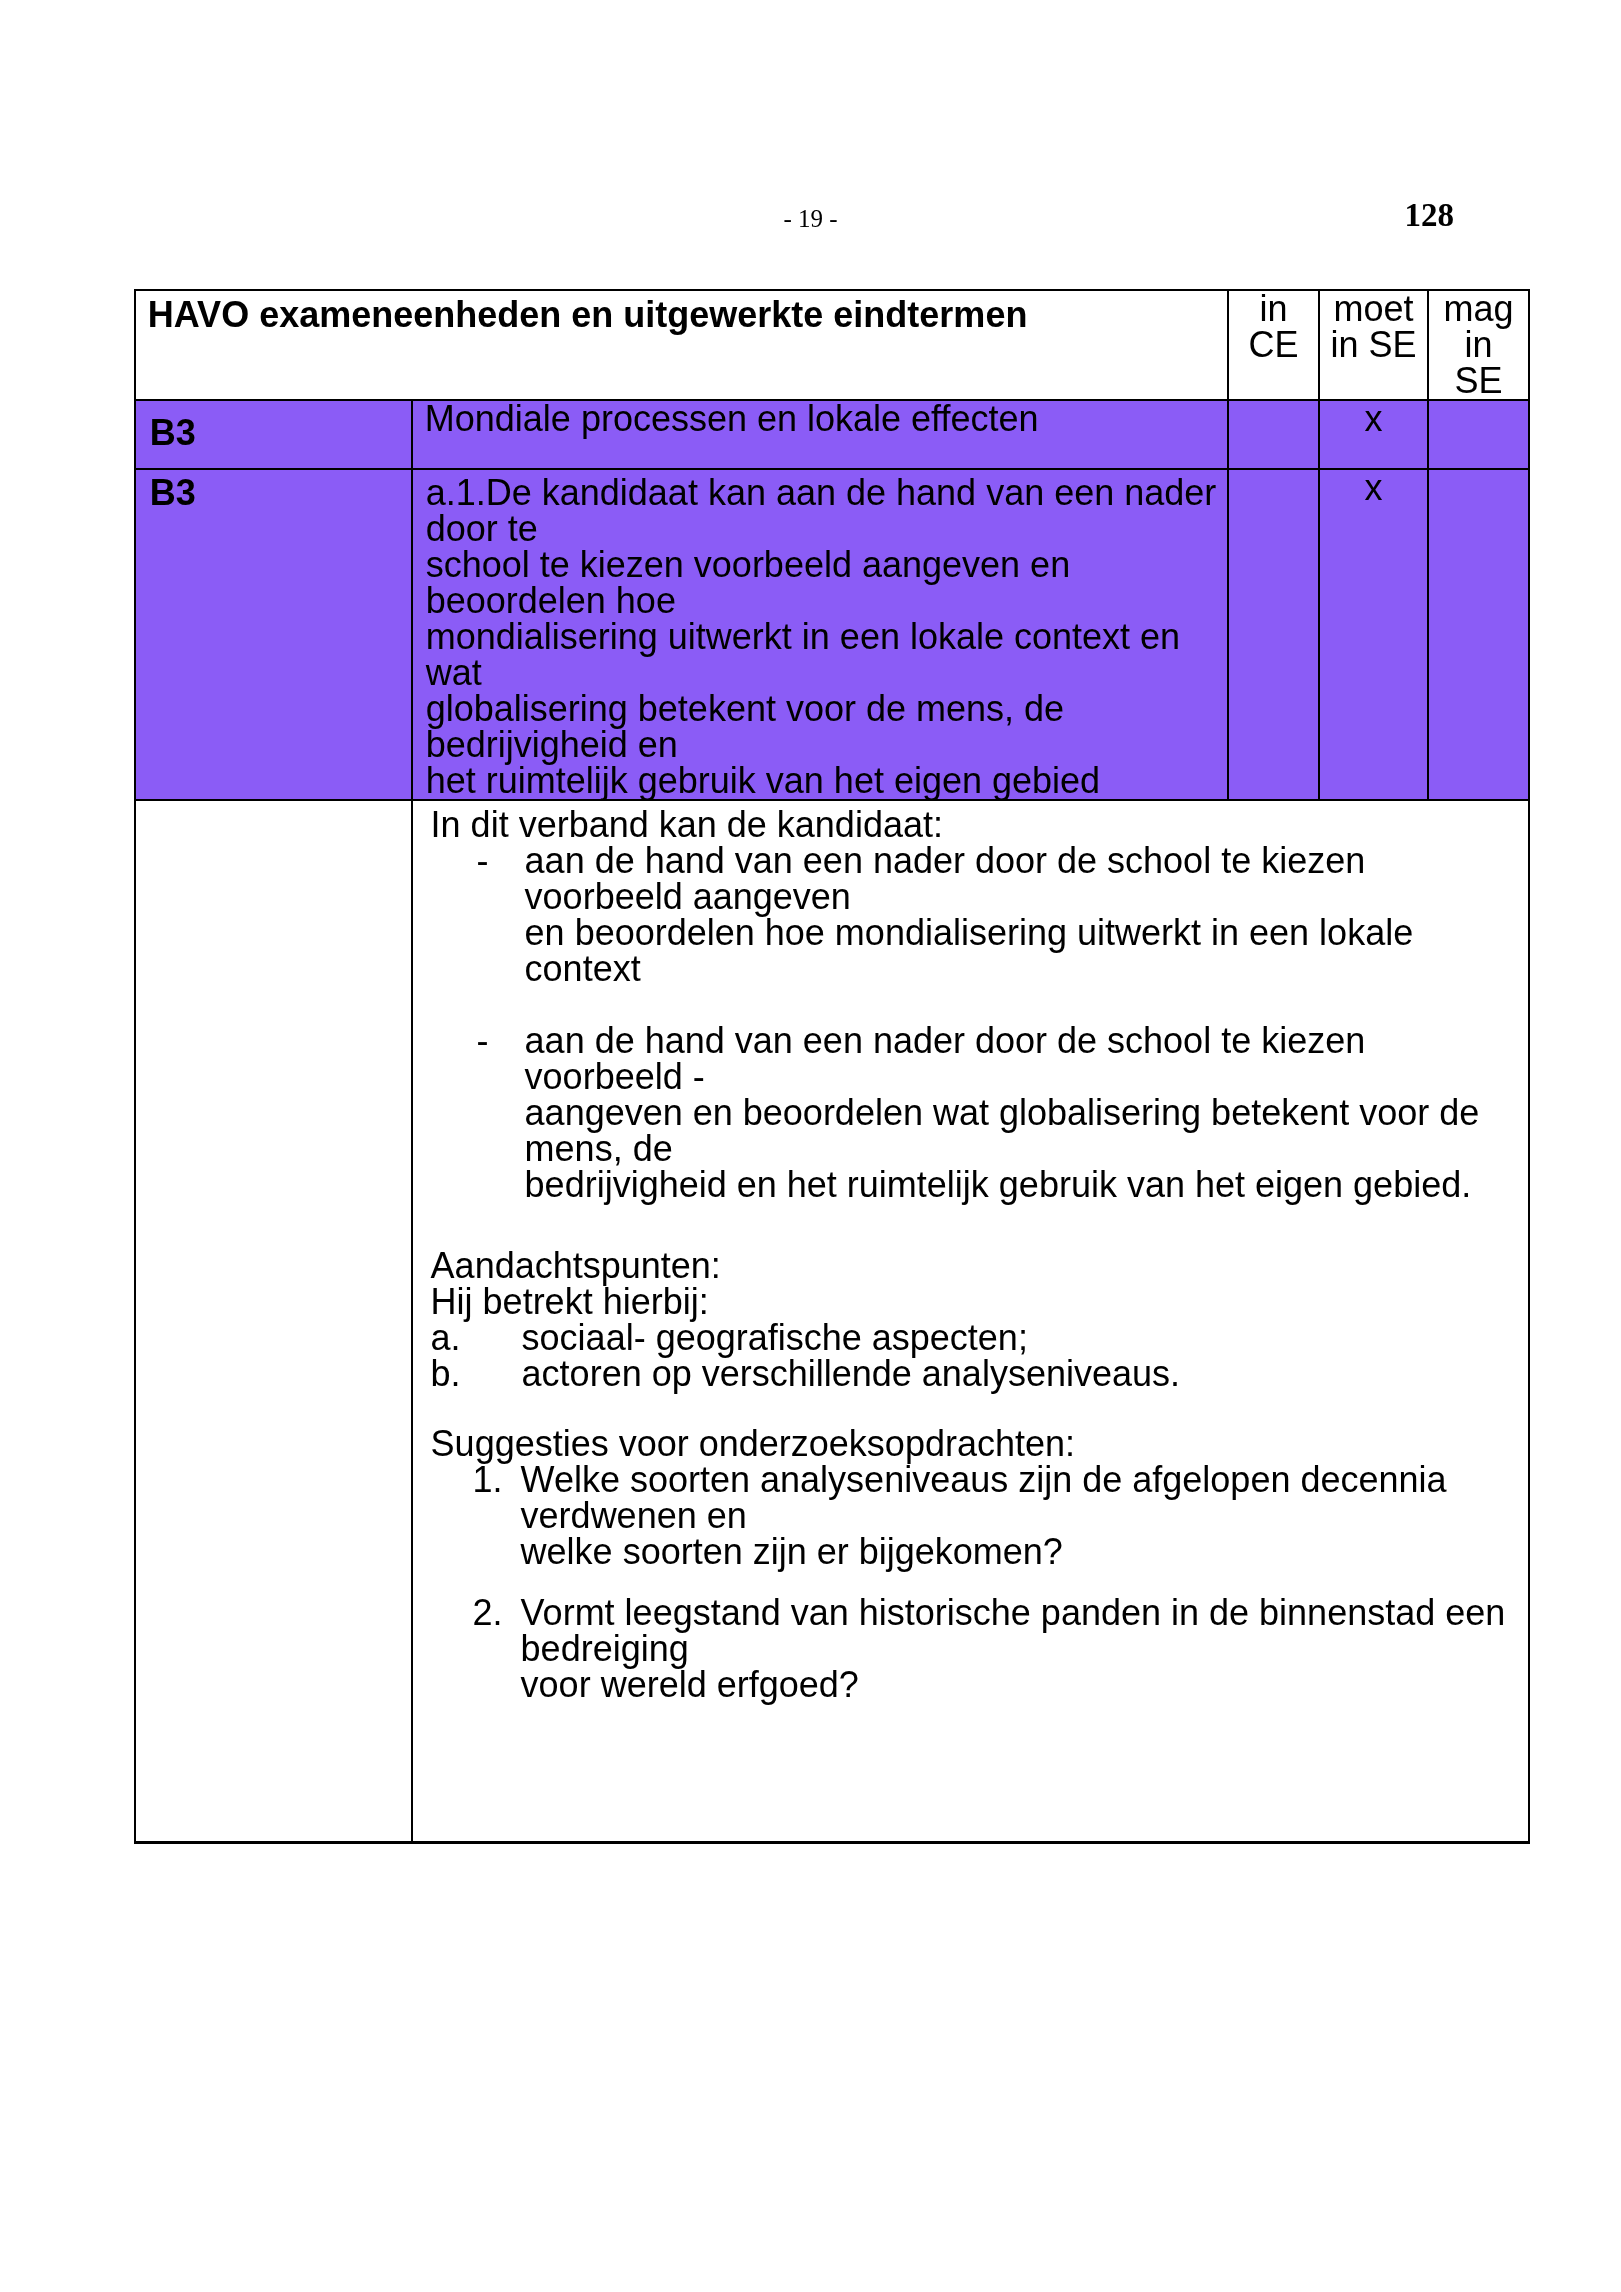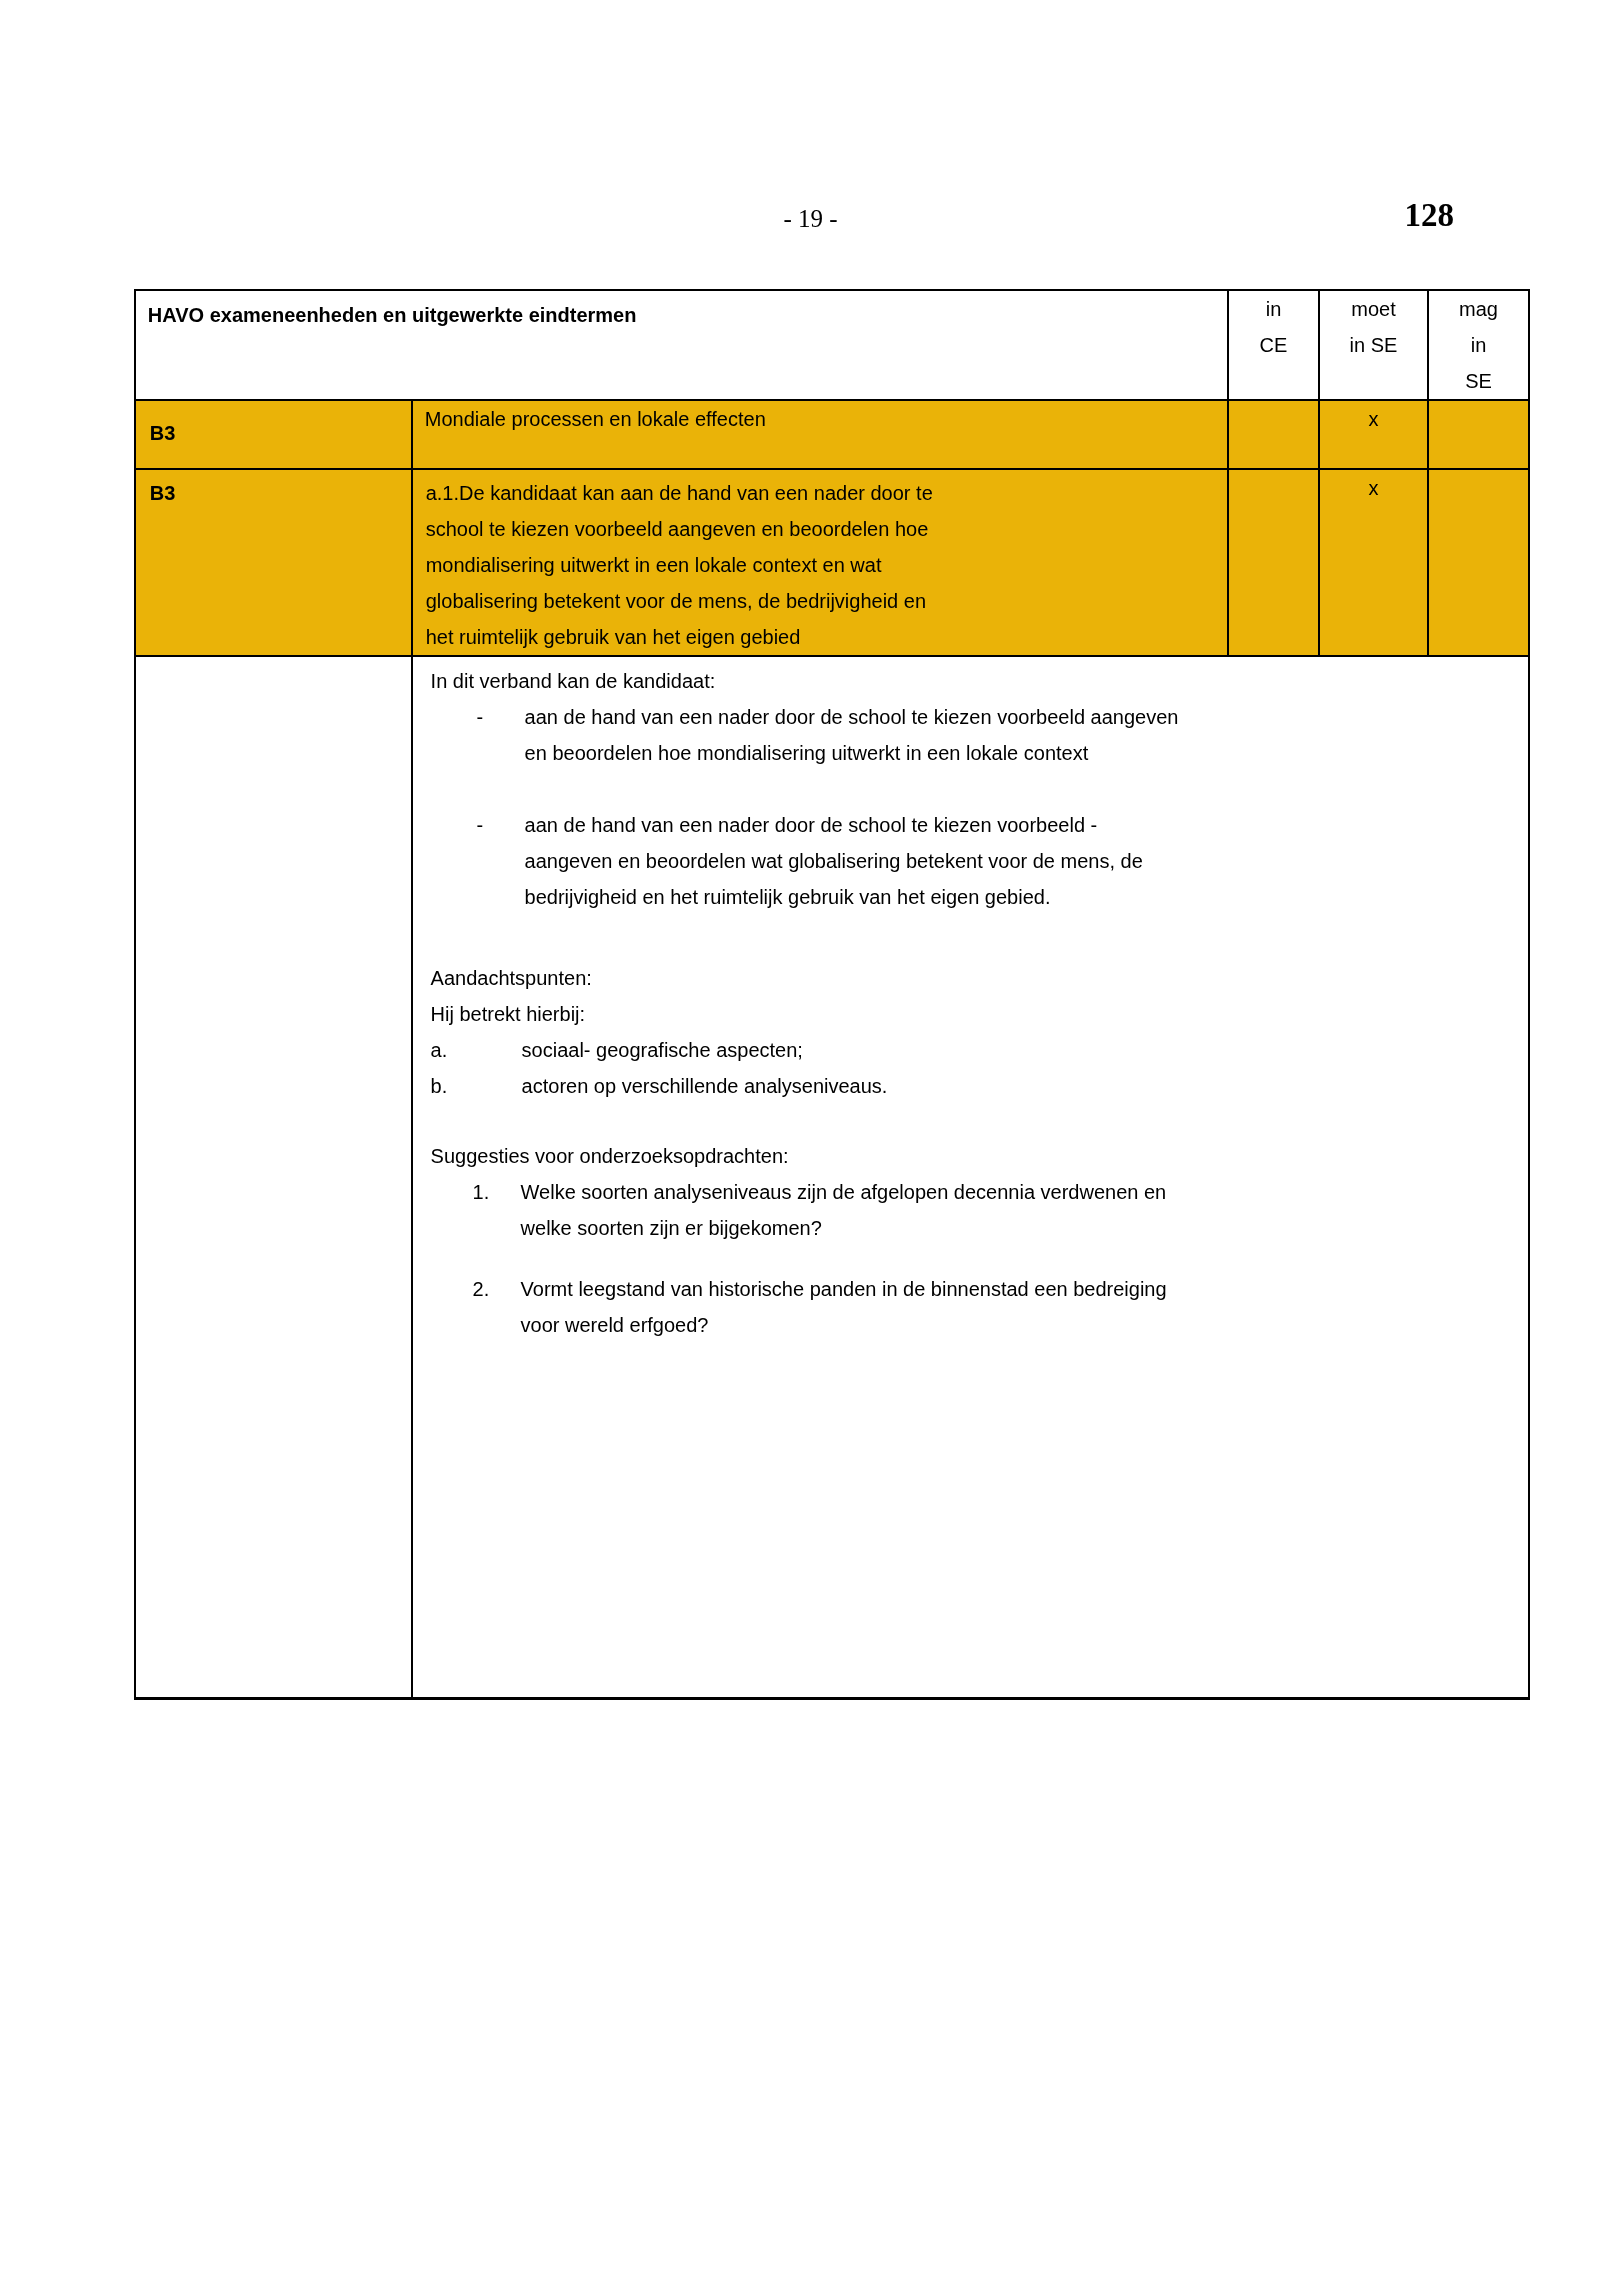--- a/index.html
+++ b/index.html
@@ -37,21 +37,21 @@
     left: 134px; top: 289px;
   }
   table.doc-table {
     border-collapse: collapse;
     table-layout: fixed;
     width: 1395px;
     background: #ffffff;
   }
   table.doc-table td {
     border: 2px solid #000000;
-    font-size: 20px;
+    font-size: 36px;
     line-height: 36px;
     vertical-align: top;
     overflow: hidden;
   }
   
   table.doc-table { border: 2.9px solid #000000; }
   tr.row-header td { border-top: 2.9px solid #000; border-bottom: 2.9px solid #000; height: 110px; }
   tr.row-b3-title td { height: 69px; }
   tr.row-b3-detail td { border-bottom: 2.9px solid #000; height: 181px; }
   tr.row-body td { height: 1043px; border-bottom: 3.9px solid #000; }
@@ -63,21 +63,21 @@
     vertical-align: top;
   }
   td.col-head {
     font-weight: normal;
     text-align: center;
     vertical-align: middle;
     white-space: pre-line;
     line-height: 35px;
     padding: 0;
   }
-  tr.gray td { background: #eab308; }
+  tr.gray td { background: #8b5cf6; }
   td.cell-code {
     font-weight: bold;
     font-size: 29px;
     padding: 13.7px 5.9px 0 13.7px;
   }
   td.cell-b3-title {
     font-weight: normal;
     font-size: 29px;
     vertical-align: middle;
     padding: 0 5.9px 0 11.8px;

